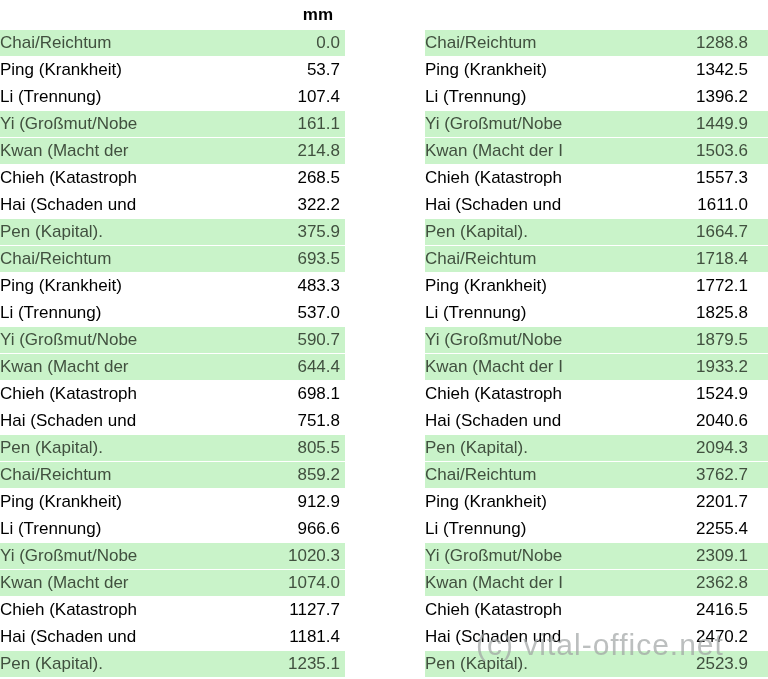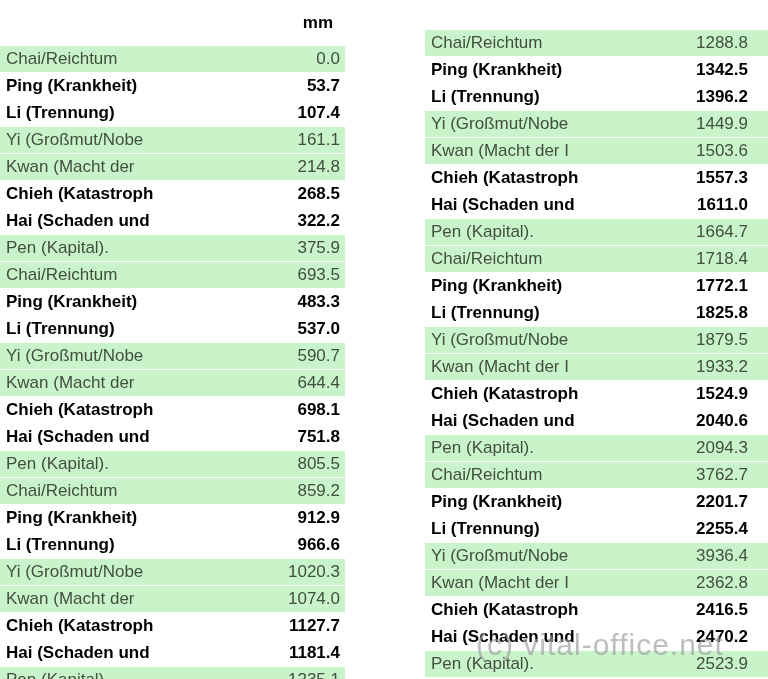--- a/index.html
+++ b/index.html
@@ -22,21 +22,21 @@
   .table.left {
     left: 0;
     width: 345px;
   }
   .table.right {
     left: 425px;
     width: 343px;
     padding-top: 30px;
   }
   .header-row {
-    height: 46px;
+    height: 30px;
     box-sizing: border-box;
     display: flex;
     align-items: center;
     justify-content: flex-end;
     padding-right: 12px;
     font-size: 17px;
     font-weight: bold;
     color: var(--text-bold, #000000);
     text-align: right;
   }
@@ -46,27 +46,27 @@
     display: flex;
     font-size: 17px;
     line-height: 26px;
     color: var(--text-regular, #41503f);
     border-bottom: 1px solid #ffffff;
   }
   .row.green {
     background: var(--row-green, #c9f3c9);
   }
   .row.bold {
-    font-weight: bold;
+    font-weight: normal;
     color: var(--text-bold, #000000);
     align-items: center;
   }
   .cell.label {
     flex: 1;
-    padding-left: 6px;
+    padding-left: 0;
     white-space: nowrap;
     overflow: hidden;
   }
   .cell.value {
     width: 110px;
     text-align: right;
     padding-right: 5px;
     white-space: nowrap;
   }
   .table.right .cell.value {
@@ -265,21 +265,21 @@
       <div class="row bold">
         <span class="cell label">Ping (Krankheit)</span>
         <span class="cell value">2201.7</span>
       </div>
       <div class="row bold">
         <span class="cell label">Li (Trennung)</span>
         <span class="cell value">2255.4</span>
       </div>
       <div class="row green">
         <span class="cell label">Yi (Großmut/Nobe</span>
-        <span class="cell value">3936.4</span>
+        <span class="cell value">2309.1</span>
       </div>
       <div class="row green">
         <span class="cell label">Kwan (Macht der I</span>
         <span class="cell value">2362.8</span>
       </div>
       <div class="row bold">
         <span class="cell label">Chieh (Katastroph</span>
         <span class="cell value">2416.5</span>
       </div>
       <div class="row bold">

